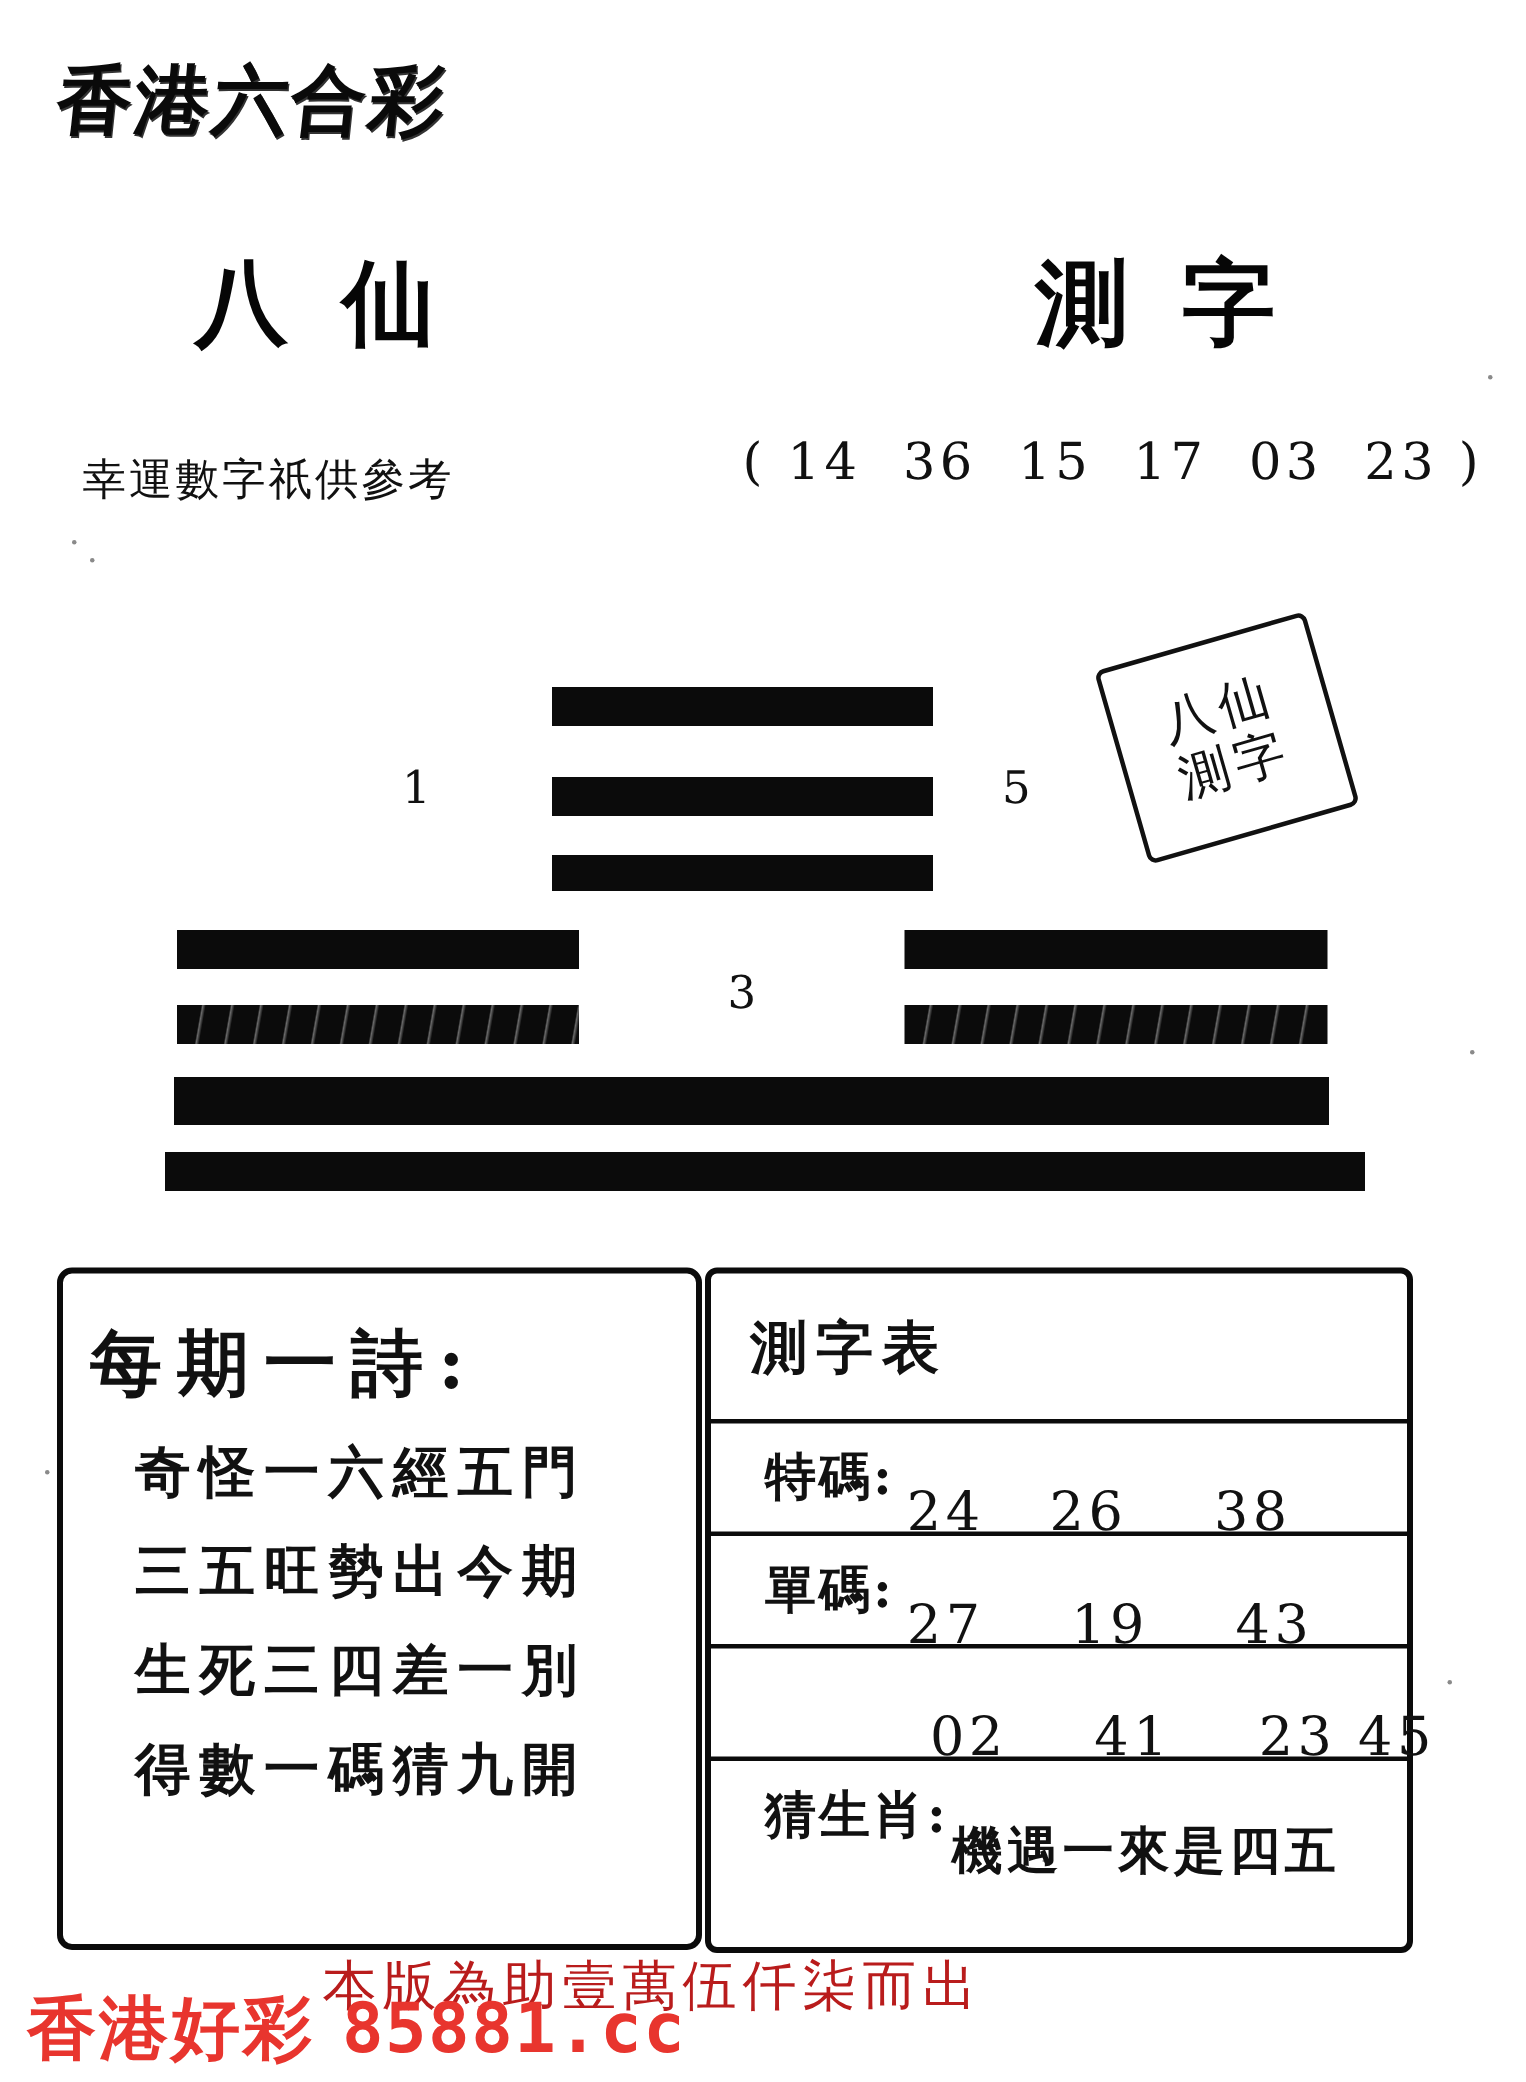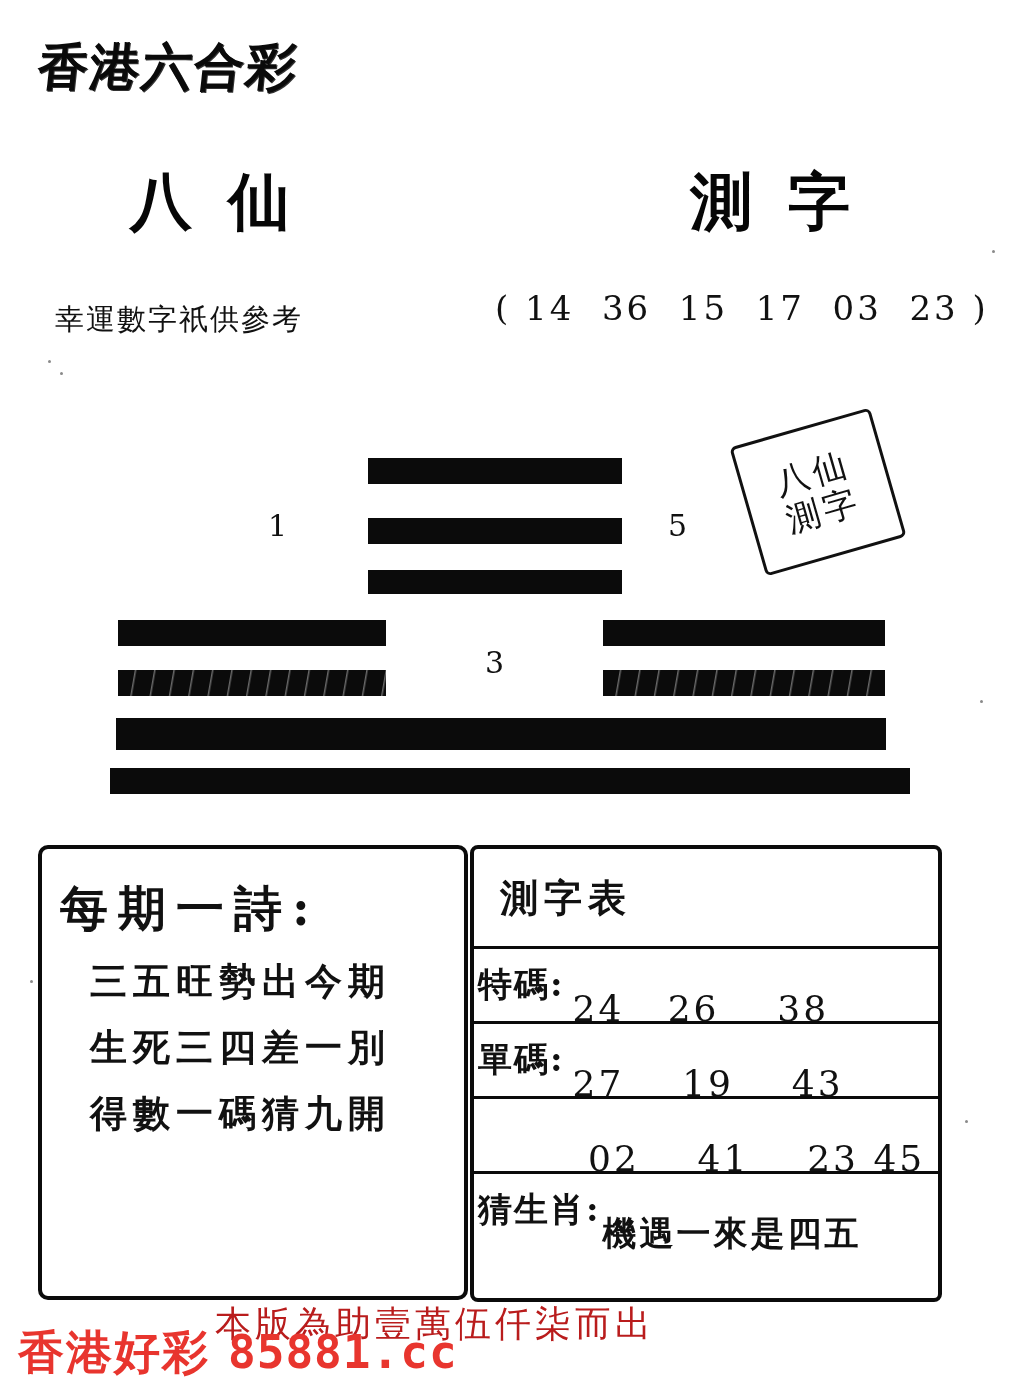--- a/index.html
+++ b/index.html
@@ -167,21 +167,21 @@
     font-weight: bold;
     letter-spacing: 6px;
     margin: 24px 0 0 26px;
   }
   .tbl-row {
     border-top: 3px solid #0b0b0b;
     height: 75px;
     display: flex;
     align-items: center;
     box-sizing: border-box;
-    padding-left: 4px;
+    padding-left: 36px;
   }
   .tbl-row.r1 { margin-top: 22px; }
   .tbl-label {
     font-family: "DejaVu Serif", serif;
     font-size: 34px;
     font-weight: bold;
     letter-spacing: 2px;
     white-space: nowrap;
   }
   .tbl-values {
@@ -268,20 +268,21 @@
 
 <div class="stamp">
   <div class="stamp-text">
     <span>八仙</span>
     <span>測字</span>
   </div>
 </div>
 
 <div class="panel-poem">
   <div class="poem-head">每期一詩:</div>
+  <div class="poem-line">奇怪一六經五門</div>
   <div class="poem-line">三五旺勢出今期</div>
   <div class="poem-line">生死三四差一別</div>
   <div class="poem-line">得數一碼猜九開</div>
 </div>
 
 <div class="panel-table">
   <div class="tbl-title">測字表</div>
 
   <div class="tbl-row r1">
     <span class="tbl-label">特碼:</span>

